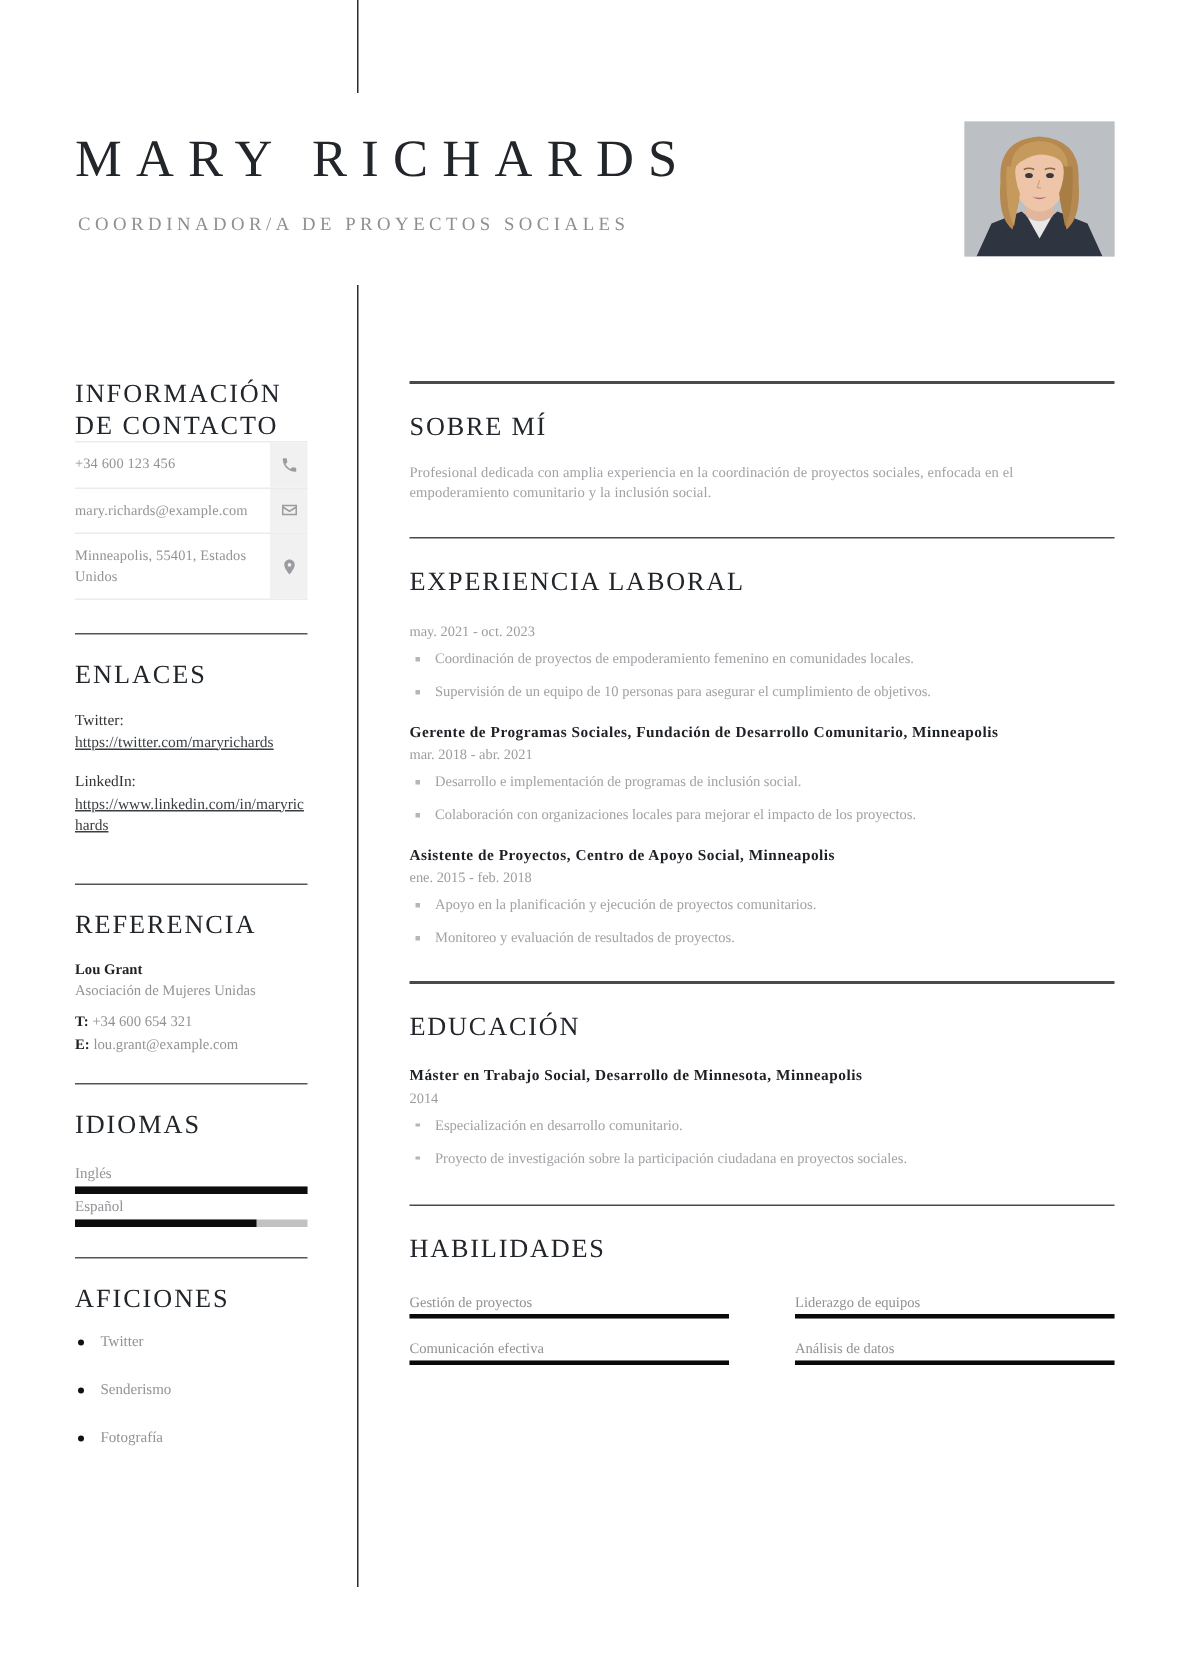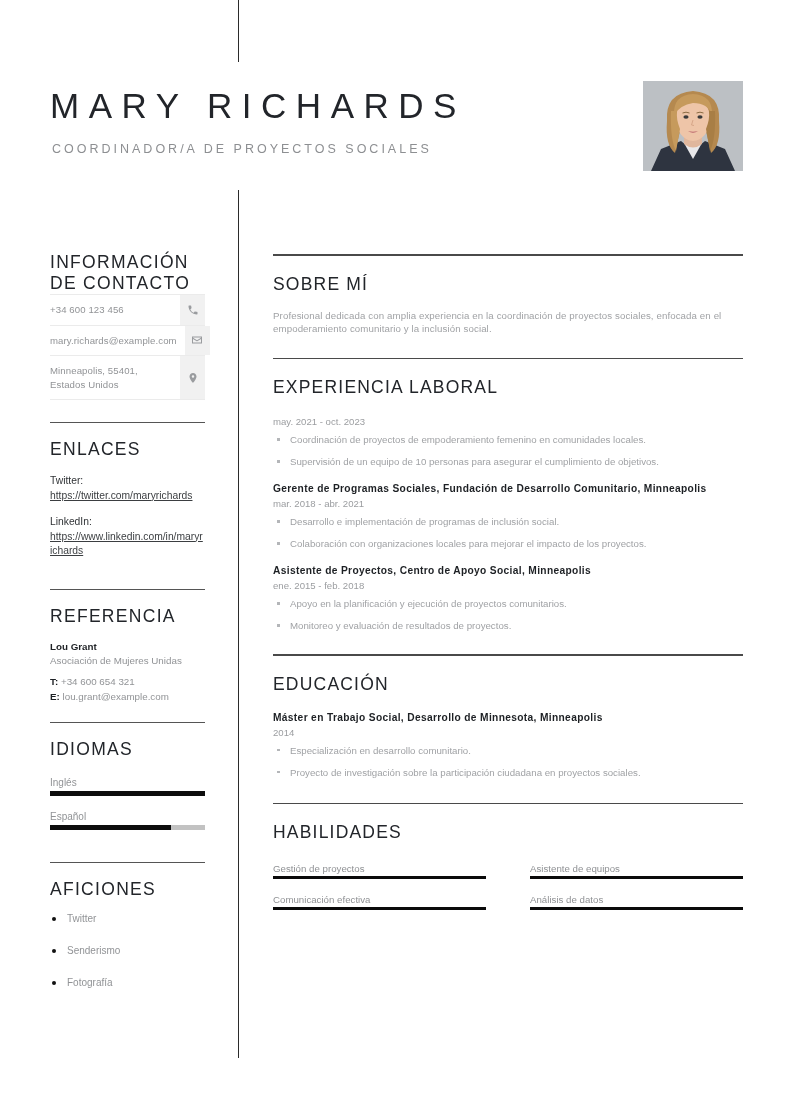--- a/index.html
+++ b/index.html
@@ -2,21 +2,21 @@
 <html><head>
 <meta charset="utf-8">
 <style>
   * { box-sizing: border-box; margin: 0; padding: 0; }
   html, body {
     width: 794px; height: 1120px;
     background: #ffffff;
     font-family: "Liberation Sans", sans-serif;
     -webkit-font-smoothing: antialiased;
   }
-  .page { position: relative; width: 794px; height: 1120px; overflow: hidden; }
+  .page { position: relative; width: 794px; height: 1120px; overflow: hidden; font-family: Liberation Serif, serif; }
 
   
   .vline-top {
     position: absolute; left: 238px; top: 0px; width: 1px; height: 62px;
     background: #2b2b2b;
   }
   .vline-body {
     position: absolute; left: 238px; top: 190px; width: 1px; height: 868px;
     background: #2b2b2b;
   }
@@ -75,21 +75,21 @@
   }
 
   .ref-block { margin-top: 12px; }
   .ref-name { font-size: 9.8px; color: #1e2125; font-weight: bold; line-height: 15px; }
   .ref-org { font-size: 9.8px; color: #919396; line-height: 14px; }
   .ref-line { font-size: 9.8px; color: #919396; line-height: 15px; margin-top: 6px; }
   .ref-line b { color: #1e2125; }
   .ref-line + .ref-line { margin-top: 0; }
 
   .lang-block { margin-top: 14px; }
-  .lang-item { margin-bottom: 12px; }
+  .lang-item { margin-bottom: 0; }
   .lang-name { font-size: 10px; color: #919396; line-height: 17px; }
   .lang-track { height: 5px; background: #c2c2c2; width: 155px; position: relative; }
   .lang-fill { position: absolute; left: 0; top: 0; height: 5px; background: #0d0d0d; }
 
   .hobby-list { margin-top: 12px; list-style: none; }
   .hobby-item {
     position: relative; font-size: 10px; color: #919396;
     padding-left: 17px; margin-bottom: 18px; line-height: 14px;
   }
   .hobby-item::before {
@@ -334,21 +334,21 @@
       <div class="r-rule"></div>
       <div class="r-heading" style="margin-top:17px;">HABILIDADES</div>
       <div class="skills-grid">
         <div>
           <div class="skill-name">Gestión de proyectos</div>
           <div class="skill-track">
             <div class="skill-fill" id="skill0" style="width: 100%;"></div>
           </div>
         </div>
         <div>
-          <div class="skill-name">Asistente de equipos</div>
+          <div class="skill-name">Liderazgo de equipos</div>
           <div class="skill-track">
             <div class="skill-fill" id="skill1" style="width: 100%;"></div>
           </div>
         </div>
         <div>
           <div class="skill-name">Comunicación efectiva</div>
           <div class="skill-track">
             <div class="skill-fill" id="skill2" style="width: 100%;"></div>
           </div>
         </div>

